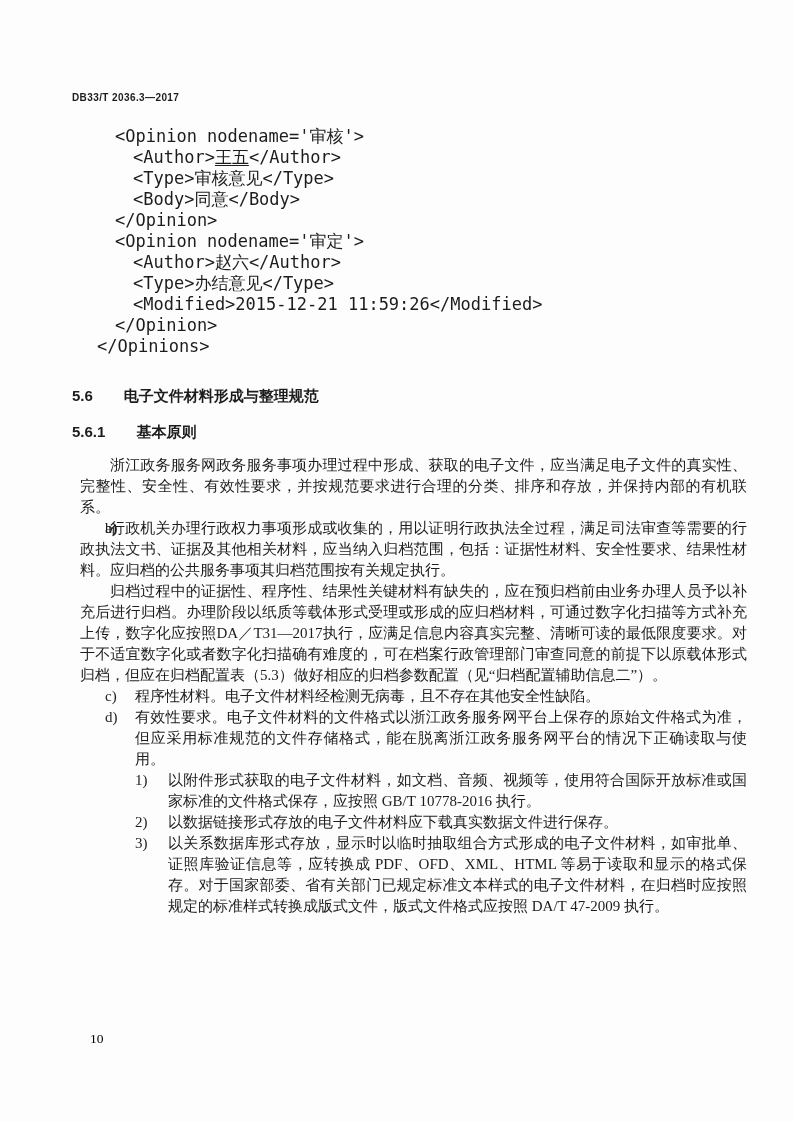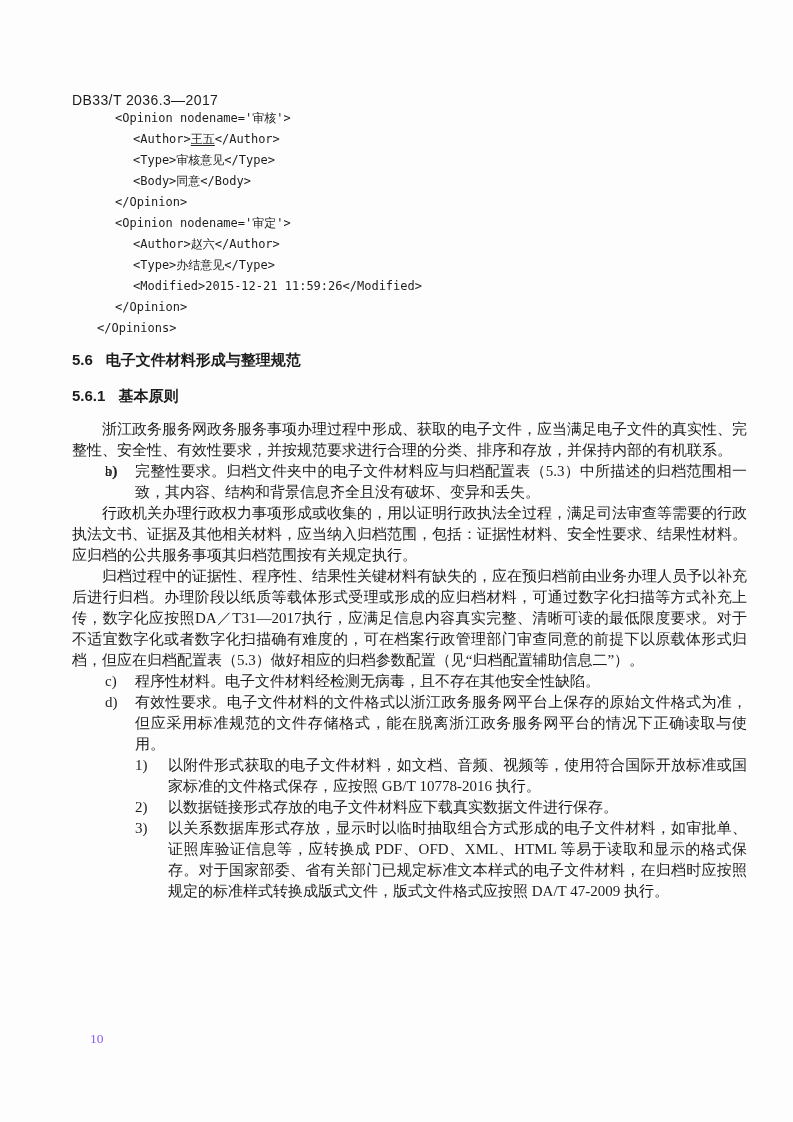--- a/index.html
+++ b/index.html
@@ -4,43 +4,43 @@
 <style>
   * { margin:0; padding:0; box-sizing:border-box; }
   html, body { background:#ffffff; }
   .page {
     width:793px; height:1122px; position:relative; overflow:hidden;
     background:#fdfdfd; color:#1c1c1c;
     font-family:"Liberation Serif", serif;
   }
   .content { position:absolute; left:72px; top:92px; width:675px; }
   .doc-header {
-    font-family:"Liberation Sans", sans-serif; font-weight:normal;
-    font-size:14px; letter-spacing:.4px; 
+    font-family:"Liberation Sans", sans-serif; font-weight:bold;
+    font-size:10px; letter-spacing:.4px; margin-bottom:23px;
   }
   .code-block {
     font-family:"DejaVu Sans Mono", monospace;
-    font-size:12px; line-height:21px; margin-bottom:10px;
+    font-size:17px; line-height:21px; margin-bottom:28px;
   }
   .code-line { white-space:pre; }
   .code-line.indent-0 { padding-left:25px; }
   .code-line.indent-1 { padding-left:43px; }
   .code-line.indent-2 { padding-left:61px; }
   .u { text-decoration:underline; text-underline-offset:2px; }
   .heading { font-family:"Liberation Sans", sans-serif; font-weight:bold; font-size:15px; line-height:21px; text-align:left; text-indent:0; }
   .heading.h2 { margin:4px 0 15px 0; }
   .heading.h3 { margin:0 0 13px 0; }
-  .h-title { margin-left:13px; }
+  .h-title { margin-left:31px; }
   .flow { font-size:15px; line-height:21px; text-align:justify; }
-  .para { text-indent:2em; }
+  .para { text-indent:2em;margin-left:8px; }
   .li { position:relative; padding-left:63px; }
   .li > .marker { position:absolute; left:33px; }
   .subli { position:relative; padding-left:96px; }
   .subli > .marker { position:absolute; left:63px; }
-  .page-number { position:absolute; left:90px; top:1031px; font-size:13.5px; color:#8b5cf6; }
+  .page-number { position:absolute; left:90px; top:1031px; font-size:13.5px; color:#000000; }
 </style>
 </head>
 <body>
 
 <div class="page">
   <div class="content">
     <div class="doc-header">DB33/T 2036.3—2017</div>
     <div class="code-block">
         <div class="code-line indent-1">&lt;Opinion nodename='审核'&gt;</div>
         <div class="code-line indent-2"><span>&lt;Author&gt;</span><span class="u">王五</span><span>&lt;/Author&gt;</span></div>
@@ -52,21 +52,21 @@
         <div class="code-line indent-2">&lt;Type&gt;办结意见&lt;/Type&gt;</div>
         <div class="code-line indent-2">&lt;Modified&gt;2015-12-21 11:59:26&lt;/Modified&gt;</div>
         <div class="code-line indent-1">&lt;/Opinion&gt;</div>
         <div class="code-line indent-0">&lt;/Opinions&gt;</div>
       </div>
     <div class="flow">
         <div class="heading h2"><span class="h-num">5.6</span><span class="h-title">电子文件材料形成与整理规范</span></div>
         <div class="heading h3"><span class="h-num">5.6.1</span><span class="h-title">基本原则</span></div>
         <p class="para">浙江政务服务网政务服务事项办理过程中形成、获取的电子文件，应当满足电子文件的真实性、完整性、安全性、有效性要求，并按规范要求进行合理的分类、排序和存放，并保持内部的有机联系。</p>
         <div class="li"><span class="marker">a)</span></div>
-        <div class="li"><span class="marker">b)</span><span class="li-text">完整性要求。归档文件夹中的电子文件材料应与归档配置表（5.3）中所描述的归档范围相一致，其内容、结构和背景信息齐全且没有破坏、变异和丢失。</span></div>
+        <div class="li"><span class="marker">b)</span></div>
         <p class="para">行政机关办理行政权力事项形成或收集的，用以证明行政执法全过程，满足司法审查等需要的行政执法文书、证据及其他相关材料，应当纳入归档范围，包括：证据性材料、安全性要求、结果性材料。应归档的公共服务事项其归档范围按有关规定执行。</p>
         <p class="para">归档过程中的证据性、程序性、结果性关键材料有缺失的，应在预归档前由业务办理人员予以补充后进行归档。办理阶段以纸质等载体形式受理或形成的应归档材料，可通过数字化扫描等方式补充上传，数字化应按照DA／T31—2017执行，应满足信息内容真实完整、清晰可读的最低限度要求。对于不适宜数字化或者数字化扫描确有难度的，可在档案行政管理部门审查同意的前提下以原载体形式归档，但应在归档配置表（5.3）做好相应的归档参数配置（见“归档配置辅助信息二”）。</p>
         <div class="li"><span class="marker">c)</span><span class="li-text">程序性材料。电子文件材料经检测无病毒，且不存在其他安全性缺陷。</span></div>
         <div class="li"><span class="marker">d)</span><span class="li-text">有效性要求。电子文件材料的文件格式以浙江政务服务网平台上保存的原始文件格式为准，但应采用标准规范的文件存储格式，能在脱离浙江政务服务网平台的情况下正确读取与使用。</span></div>
         <div class="subli"><span class="marker">1)</span><span class="li-text">以附件形式获取的电子文件材料，如文档、音频、视频等，使用符合国际开放标准或国家标准的文件格式保存，应按照 GB/T 10778-2016 执行。</span></div>
         <div class="subli"><span class="marker">2)</span><span class="li-text">以数据链接形式存放的电子文件材料应下载真实数据文件进行保存。</span></div>
         <div class="subli"><span class="marker">3)</span><span class="li-text">以关系数据库形式存放，显示时以临时抽取组合方式形成的电子文件材料，如审批单、证照库验证信息等，应转换成 PDF、OFD、XML、HTML 等易于读取和显示的格式保存。对于国家部委、省有关部门已规定标准文本样式的电子文件材料，在归档时应按照规定的标准样式转换成版式文件，版式文件格式应按照 DA/T 47-2009 执行。</span></div>
       </div>
   </div>
   <div class="page-number">10</div>

